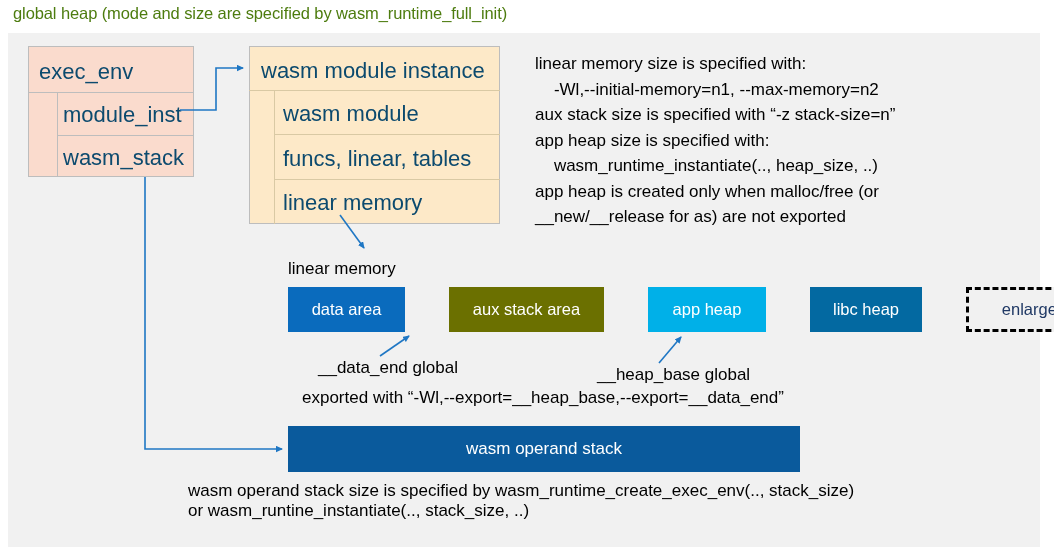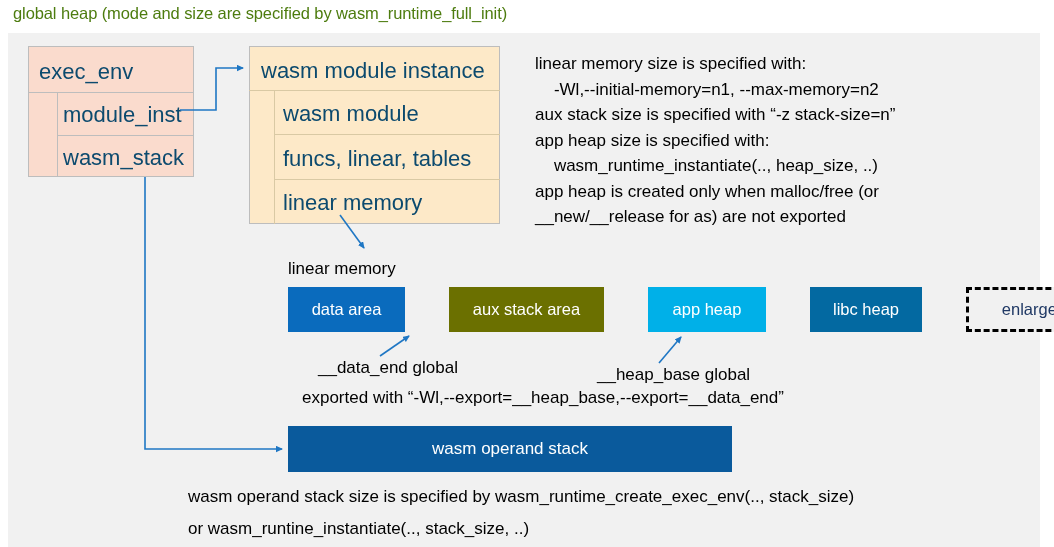--- a/index.html
+++ b/index.html
@@ -102,21 +102,21 @@
     background: #f1f1f1;
     color: #1f3864;
     border: 3px dashed #000000;
   }
 
   
   #opstack {
     position: absolute;
     left: 288px;
     top: 426px;
-    width: 444px;
+    width: 512px;
     height: 46px;
     display: flex;
     align-items: center;
     justify-content: center;
     color: #ffffff;
     font-size: 17px;
     white-space: nowrap;
   }
 
   
@@ -127,21 +127,21 @@
     white-space: nowrap;
   }
   #anno-data-end  { left: 318px; top: 358px; }
   #anno-heap-base { left: 597px; top: 365px; }
   #anno-exported  { left: 302px; top: 388px; }
   #bottom-note {
     position: absolute;
     left: 188px;
     top: 481px;
     font-size: 17px;
-    line-height: 32px;
+    line-height: 20px;
     color: #000000;
     white-space: pre;
   }
 
   svg.overlay {
     position: absolute;
     left: 0; top: 0;
     width: 1054px; height: 547px;
     pointer-events: none;
   }

